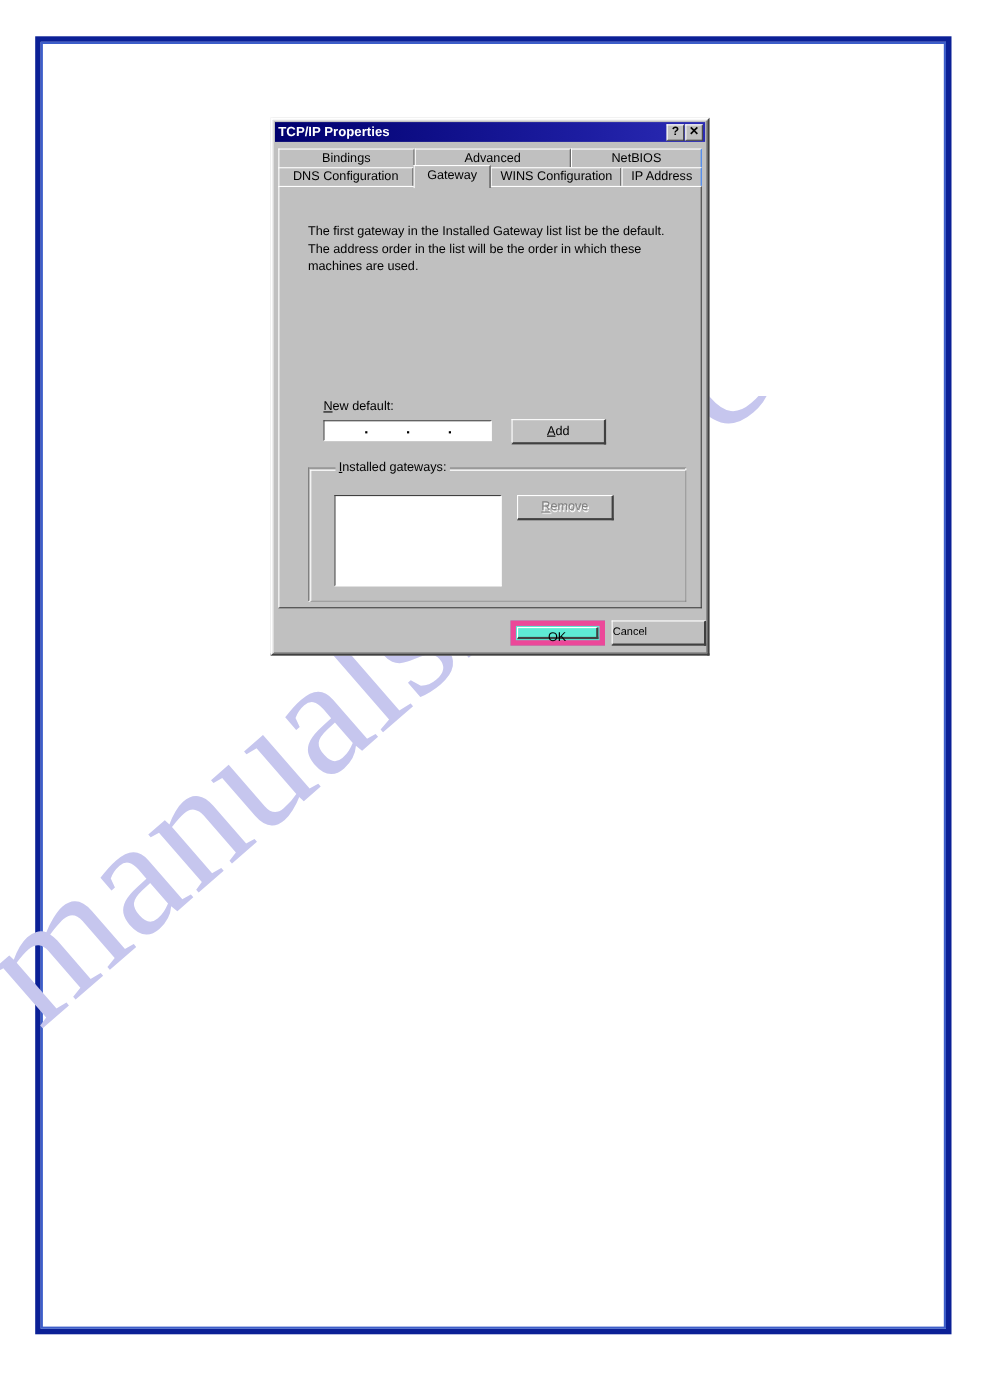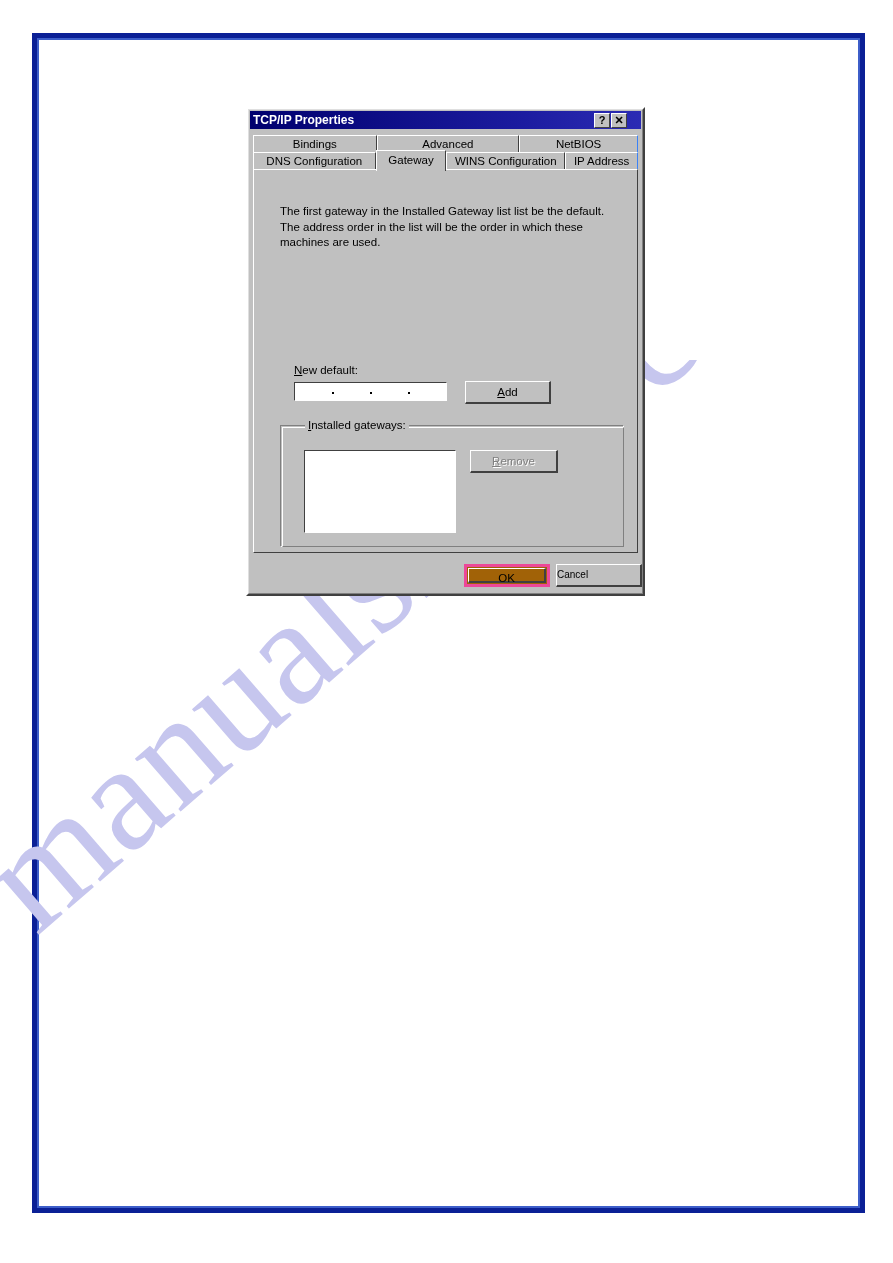--- a/index.html
+++ b/index.html
@@ -90,21 +90,21 @@
   
   #title-bar {
     position: absolute;
     left: 2px;
     top: 2px;
     right: 2px;
     height: 18px;
     background: linear-gradient(to right, #00006e, #1c1ca0 70%, #2b2bb4);
     display: flex;
     align-items: center;
-    padding: 0 14px 0 3px;
+    padding: 0 2px 0 3px;
   }
   #title-text {
     color: #ffffff;
     font-size: 12px;
     font-weight: bold;
     font-family: "Liberation Sans", sans-serif;
     letter-spacing: 0px;
     flex: 1;
     line-height: 18px;
   }
@@ -327,23 +327,23 @@
     text-shadow: 1px 1px 0 #ffffff;
   }
 
   
   #ok-button {
     position: absolute;
     left: 216px;
     top: 455px;
     width: 86px;
     height: 23px;
-    background: #a16207;
-    box-sizing: border-box;
-    border: 3px solid #ec4899;
+    background: #5eead4;
+    box-sizing: border-box;
+    border: 5px solid #ec4899;
     font-size: 11.5px;
     font-family: "Liberation Sans", sans-serif;
     color: #000000;
     text-align: center;
   }
   #ok-button-inner {
     position: absolute;
     left: 1px; top: 1px; right: 1px; bottom: 1px;
     box-sizing: border-box;
     border-top: 1px solid #ffffff;

